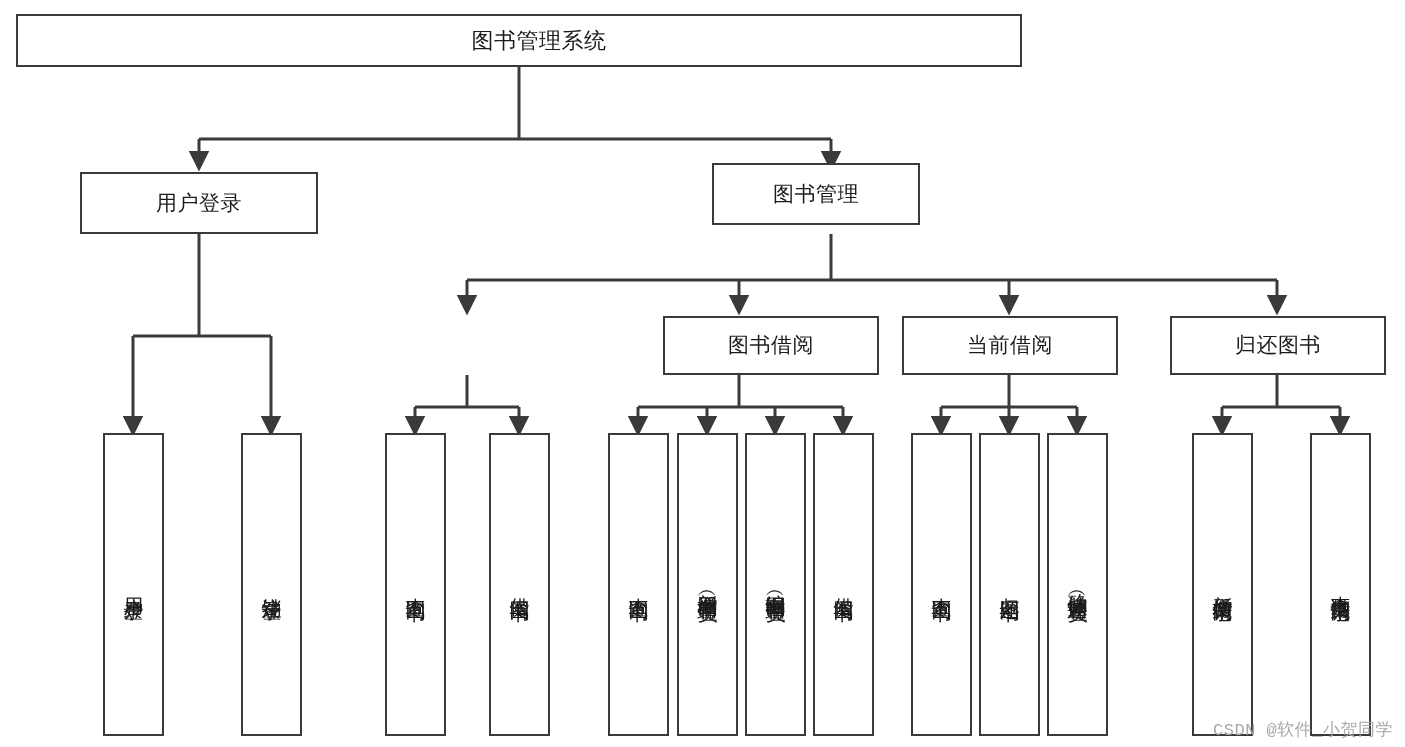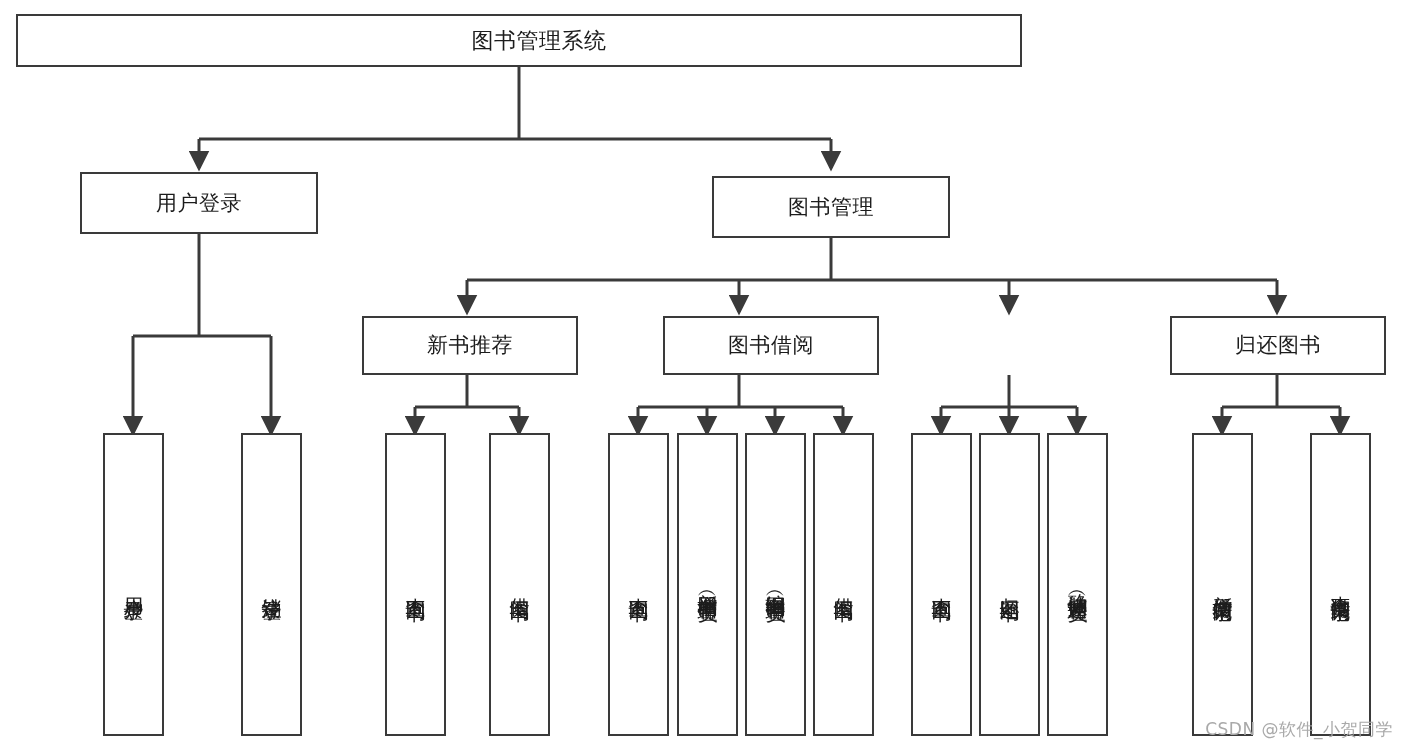--- a/index.html
+++ b/index.html
@@ -68,20 +68,21 @@
   }
   #watermark {
     position: absolute;
     right: 12px;
     bottom: 6px;
     font-size: 17px;
     color: #a9a9a9;
     letter-spacing: 0.5px;
     white-space: nowrap;
     user-select: none;
+    font-family: Liberation Mono, monospace;
   }
 </style>
 </head>
 <body>
 
 <div id="diagram-root">
 
   <svg id="edge-layer" viewBox="0 0 1405 747" width="1405" height="747" xmlns="http://www.w3.org/2000/svg">
     <defs>
       <marker id="arrow" viewBox="0 0 12 12" refX="10" refY="6" markerWidth="7" markerHeight="7" orient="auto-start-reverse">
@@ -133,32 +134,32 @@
   </svg>
 
   <div class="node horiz root" style="left:16px; top:14px; width:1006px; height:53px;padding-left:40px;">
     <span class="node-label">图书管理系统</span>
   </div>
 
   <div class="node horiz" style="left:80px; top:172px; width:238px; height:62px;">
     <span class="node-label">用户登录</span>
   </div>
 
-  <div class="node horiz" style="left:712px; top:176px; width:238px; height:62px;">
+  <div class="node horiz" style="left:712px; top:163px; width:208px; height:62px;">
     <span class="node-label">图书管理</span>
   </div>
 
-  <div class="node horiz" style="left:362px; top:316px; width:216px; height:59px;">
-    <span class="node-label">新书推荐</span>
-  </div>
 
   <div class="node horiz" style="left:634px; top:316px; width:216px; height:59px;margin-left:29px;">
     <span class="node-label">图书借阅</span>
   </div>
 
+  <div class="node horiz" style="left:902px; top:316px; width:216px; height:59px;">
+    <span class="node-label">当前借阅</span>
+  </div>
 
   <div class="node horiz" style="left:1170px; top:316px; width:216px; height:59px;">
     <span class="node-label">归还图书</span>
   </div>
 
   <div class="node leaf" style="left:103px; top:433px; width:61px; height:303px;">
     <span class="node-label">用户登录</span>
   </div>
 
   <div class="node leaf" style="left:241px; top:433px; width:61px; height:303px;">

